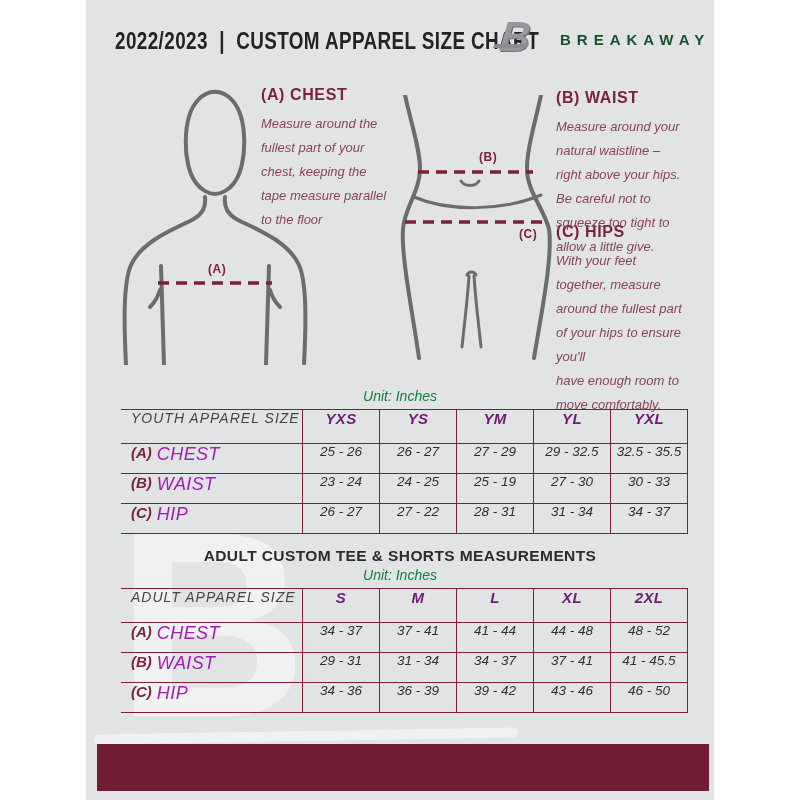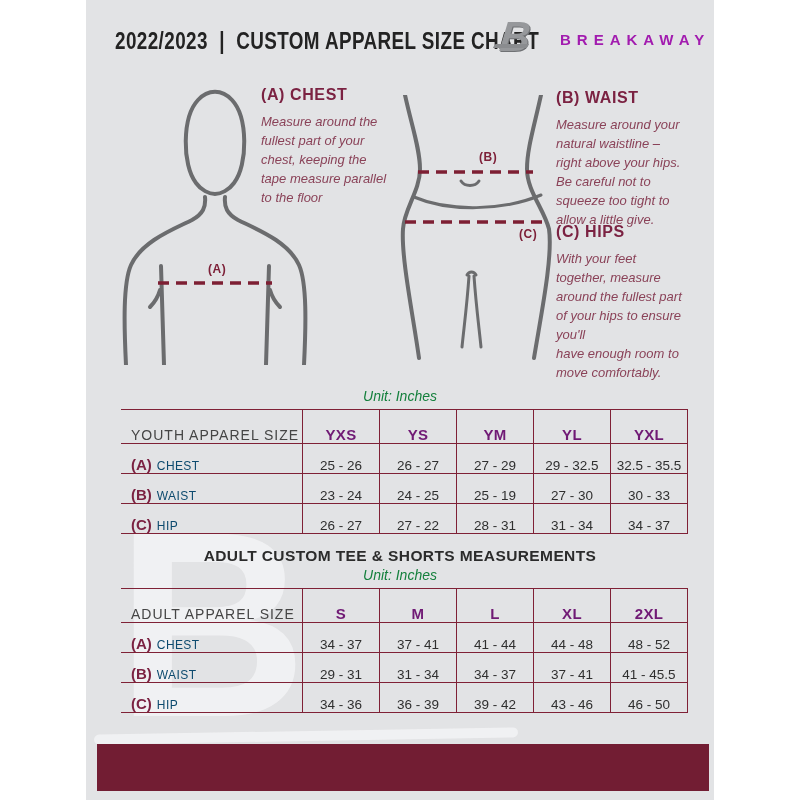--- a/index.html
+++ b/index.html
@@ -23,30 +23,30 @@
     position:absolute;left:0;top:-2px;font-size:42px;font-weight:bold;
     font-style:italic;color:#96989b;transform:skewX(-6deg);
     text-shadow:1px 1px 0 #6f7174;line-height:1;
   }
   .logo-slash{
     position:absolute;left:-6px;top:26px;width:34px;height:4px;
     background:#8a8c8f;transform:skewX(-35deg);border-radius:1px;
   }
   .brand{
     position:absolute;left:60px;top:13px;font-size:15px;font-weight:bold;
-    color:#a21caf;letter-spacing:6px;white-space:nowrap;
+    color:#14532d;letter-spacing:6px;white-space:nowrap;
   }
   
   .instr{position:absolute;width:170px;z-index:2;}
   .instr h3{
     margin:0 0 8px 0;font-size:16px;font-weight:bold;
     color:#7b2242;letter-spacing:.6px;
   }
   .instr p{
-    margin:0;font-size:13px;line-height:19px;font-style:italic;
+    margin:0;font-size:13px;line-height:24px;font-style:italic;
     color:#8a4258;white-space:pre-line;
   }
   .instr-a{left:169px;top:86px;margin-left:6px;}
   .instr-b{left:470px;top:89px;}
   .instr-c{left:470px;top:223px;}
   
   .fig{position:absolute;z-index:1;}
   .fig-left{left:32px;top:85px;}
   .fig-right{left:305px;top:95px;}
   .fig-label{
@@ -82,28 +82,28 @@
     position:absolute;left:35px;width:567px;z-index:2;
     border-top:1px solid #7f2136;border-bottom:1px solid #7f2136;
   }
   .tbl-youth{top:409px;} .tbl-adult{top:588px;}
   .trow{
     display:grid;grid-template-columns:182px repeat(5,1fr);
   }
   .trow + .trow{border-top:1px solid #7f2136;}
   .trow-head{height:33px;} .trow-data{height:29px;}
   .cell{
-    display:flex;align-items:flex-end;justify-content:center;
-    border-right:1px solid #7f2136;overflow:hidden;
+    display:flex;align-items:flex-start;justify-content:center;
+    border-right:1px solid #7f2136;overflow:hidden;font-style:italic;
   }
   .cell-label{justify-content:flex-start;padding-left:10px;}
   .size-label{font-size:14px;color:#454545;letter-spacing:1px;}
   .size-head{font-size:15px;font-weight:bold;color:#701a75;letter-spacing:.3px;}
   .row-prefix{font-size:15px;font-weight:bold;color:#7b2242;margin-right:5px;}
-  .row-name{font-size:12px;color:#0c4a6e;letter-spacing:.4px;}
+  .row-name{font-size:18px;color:#a21caf;letter-spacing:.4px;}
   .val{font-size:13.5px;color:#2f2f2f;}
   
   .footer-bar{
     position:absolute;left:11px;top:744px;width:612px;height:47px;
     background:#721d33;z-index:3;
   }
 </style>
 </head>
 <body>
 

